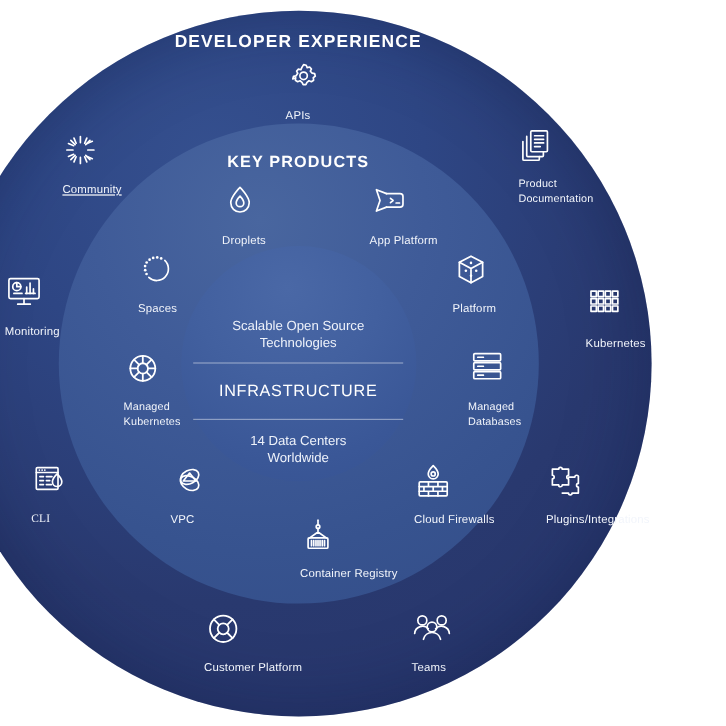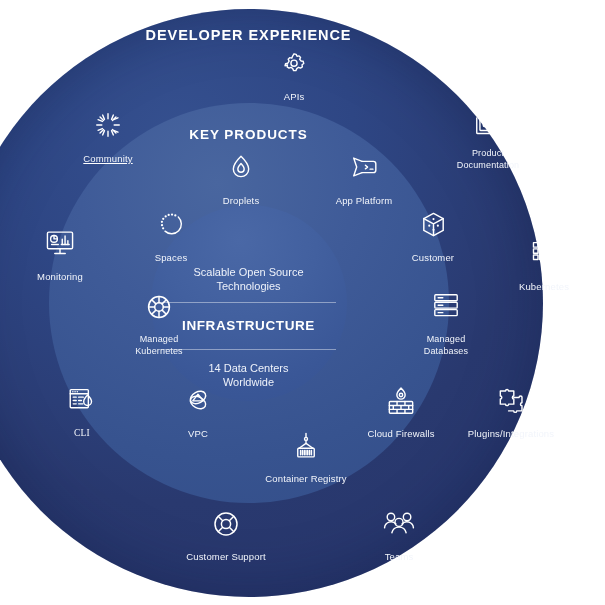--- a/index.html
+++ b/index.html
@@ -91,37 +91,37 @@
     color: #eef2fa;
   }
   .core-divider {
     width: 175px;
     height: 1px;
     margin: 0 auto;
     background: rgba(255, 255, 255, 0.42);
   }
   .core-main {
     font-size: 13.5px;
-    font-weight: bold;
+    font-weight: normal;
     letter-spacing: 0.6px;
     padding: 15px 0 16px 0;
   }
   .core-bottom {
     font-size: 11px;
     line-height: 14px;
     margin-top: 11px;
     color: #eef2fa;
   }
 
   
   .node {
     position: absolute;
     width: 112px;
     margin-left: -56px;
-    text-align: center;
+    text-align: left;
     color: #ffffff;
   }
   .node .glyph {
     display: block;
     height: 38px;
     line-height: 0;
     margin-bottom: 5px;
   }
   .node .glyph svg {
     display: inline-block;
@@ -189,21 +189,21 @@
       </div>
       <div class="node" style="left: 433px; top: 209px;">
         <span class="glyph"><svg width="31" height="31" viewBox="0 0 32 32">
             <path fill="none" stroke="#ffffff" stroke-width="1.5" stroke-linecap="round" stroke-linejoin="round" d="M16 4.6l10 5.3v12.2L16 27.4 6 22.1V9.9z"></path>
             <path fill="none" stroke="#ffffff" stroke-width="1.5" stroke-linecap="round" stroke-linejoin="round" d="M6 9.9l10 5.4 10-5.4M16 15.3v12.1"></path>
             <circle cx="16" cy="10.4" r="1.1" fill="#fff"></circle>
             <circle cx="11.6" cy="17.2" r="1.1" fill="#fff"></circle>
             <circle cx="20.5" cy="17.2" r="1.1" fill="#fff"></circle>
             <circle cx="16" cy="21.5" r="1.1" fill="#fff"></circle>
           </svg></span>
-        <span class="label">Customer</span>
+        <span class="label">Platform</span>
       </div>
       <div class="node small" style="left: 159px; top: 291px;">
         <span class="glyph"><svg width="32" height="32" viewBox="0 0 32 32">
             <circle fill="none" stroke="#ffffff" stroke-width="1.5" stroke-linecap="round" stroke-linejoin="round" cx="16" cy="16" r="10.4"></circle>
             <circle fill="none" stroke="#ffffff" stroke-width="1.5" stroke-linecap="round" stroke-linejoin="round" cx="16" cy="16" r="4.3"></circle>
             <path fill="none" stroke="#ffffff" stroke-width="1.5" stroke-linecap="round" stroke-linejoin="round" d="M16 5.6v5.9M16 20.3v6.1M5.6 16h6M20.3 16h6.1M8.7 8.7l4.2 4.2M19.1 19.1l4.2 4.2M23.3 8.7l-4.2 4.2M12.9 19.1l-4.2 4.2"></path>
           </svg></span>
         <span class="label">Managed<br>Kubernetes</span>
       </div>
       <div class="node small" style="left: 446px; top: 291px;">
@@ -314,21 +314,21 @@
             <path fill="none" stroke="#ffffff" stroke-width="1.5" stroke-linecap="round" stroke-linejoin="round" d="M20 13.4h5.6a1.6 1.6 0 1 1 3.2 0h-.1v5.6a1.6 1.6 0 1 0 0 3.2v5.4h-5.6a1.6 1.6 0 1 1-3.2 0H14.4"></path>
           </svg></span>
         <span class="label">Plugins/Integrations</span>
       </div>
       <div class="node" style="left: 226px; top: 508px;">
         <span class="glyph"><svg width="32" height="32" viewBox="0 0 32 32">
             <circle fill="none" stroke="#ffffff" stroke-width="1.5" stroke-linecap="round" stroke-linejoin="round" cx="16" cy="16" r="11"></circle>
             <circle fill="none" stroke="#ffffff" stroke-width="1.5" stroke-linecap="round" stroke-linejoin="round" cx="16" cy="16" r="4.6"></circle>
             <path fill="none" stroke="#ffffff" stroke-width="1.5" stroke-linecap="round" stroke-linejoin="round" d="M8.2 8.2l4.5 4.5M19.3 19.3l4.5 4.5M23.8 8.2l-4.5 4.5M12.7 19.3l-4.5 4.5"></path>
           </svg></span>
-        <span class="label">Customer Support</span>
+        <span class="label">Customer Platform</span>
       </div>
       <div class="node" style="left: 399px; top: 508px;">
         <span class="glyph"><svg width="34" height="30" viewBox="0 0 36 32">
             <circle fill="none" stroke="#ffffff" stroke-width="1.5" stroke-linecap="round" stroke-linejoin="round" cx="9.4" cy="9.6" r="4"></circle>
             <circle fill="none" stroke="#ffffff" stroke-width="1.5" stroke-linecap="round" stroke-linejoin="round" cx="26.6" cy="9.6" r="4"></circle>
             <circle fill="none" stroke="#ffffff" stroke-width="1.5" stroke-linecap="round" stroke-linejoin="round" cx="18" cy="15.4" r="4.3"></circle>
             <path fill="none" stroke="#ffffff" stroke-width="1.5" stroke-linecap="round" stroke-linejoin="round" d="M2.6 21.2a7 7 0 0 1 12.2-4.1"></path>
             <path fill="none" stroke="#ffffff" stroke-width="1.5" stroke-linecap="round" stroke-linejoin="round" d="M21.2 17.1a7 7 0 0 1 12.2 4.1"></path>
             <path fill="none" stroke="#ffffff" stroke-width="1.5" stroke-linecap="round" stroke-linejoin="round" d="M10.4 26.4a7.8 7.8 0 0 1 15.2 0"></path>
           </svg></span>

